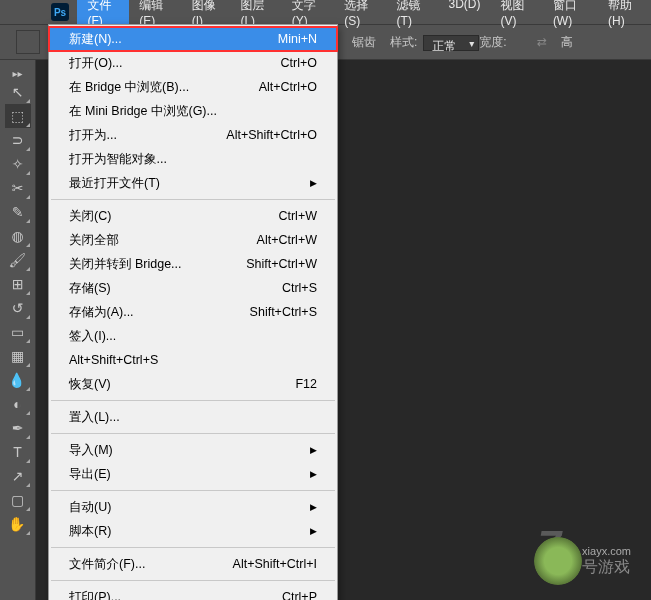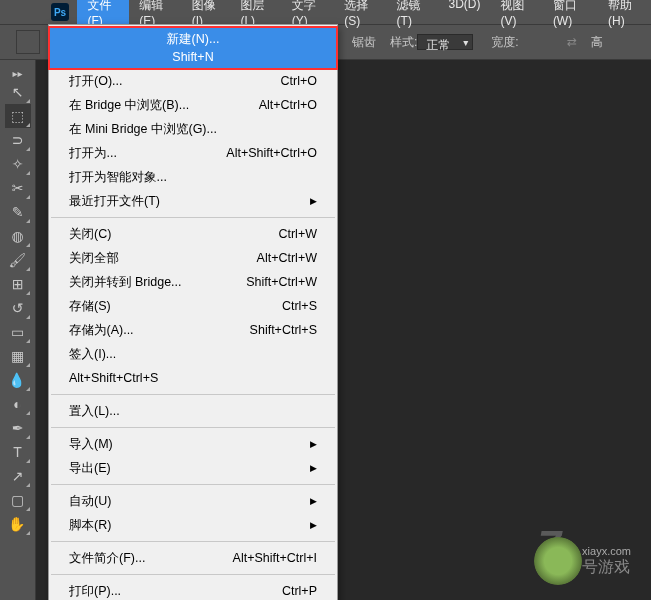--- a/index.html
+++ b/index.html
@@ -4,33 +4,33 @@
 <style>
 * { margin: 0; padding: 0; box-sizing: border-box; font-family: "Microsoft YaHei", sans-serif; }
 body { width: 651px; height: 600px; background: #535353; overflow: hidden; position: relative; }
 .menubar { height: 24px; background: #535353; display: flex; align-items: center; padding-left: 12px; font-size: 12px; color: #e8e8e8; }
 .menubar-logo { width: 22px; height: 20px; display: flex; align-items: center; justify-content: center; margin-right: 8px; margin-left: 38px; }
 .menubar-item { padding: 3px 10px; cursor: pointer; }
 .menubar-item.active { background: #3a8de8; color: #fff; }
 .toolbar { height: 36px; background: #535353; border-top: 1px solid #3a3a3a; border-bottom: 1px solid #3a3a3a; display: flex; align-items: center; padding-left: 16px; font-size: 12px; color: #c8c8c8; }
 .toolbar-icon { width: 24px; height: 24px; border: 1px solid #3a3a3a; margin-right: 12px; }
 .toolbar-spacer { flex: 0 0 300px; }
-.toolbar-group { display: flex; align-items: flex-start; gap: 0; margin-right: 18px; }
+.toolbar-group { display: flex; align-items: flex-end; gap: 6px; }
 .toolbar-select { background: #3a3a3a; border: 1px solid #2a2a2a; color: #e0e0e0; font-size: 12px; padding: 2px 22px 2px 8px; height: 16px; position: relative; }
 .toolbar-select::after { content: "▾"; position: absolute; right: 4px; top: 2px; font-size: 10px; }
 .main { display: flex; height: calc(600px - 60px); }
 .left-tools { width: 36px; background: #535353; border-right: 1px solid #3a3a3a; display: flex; flex-direction: column; align-items: center; padding-top: 6px; gap: 0; }
 .tool-btn { width: 26px; height: 24px; display: flex; align-items: center; justify-content: center; color: #c8c8c8; font-size: 14px; cursor: pointer; position: relative; }
 .tool-btn.sel { background: #3a3a3a; }
 .tool-corner { position: absolute; bottom: 1px; right: 1px; width: 0; height: 0; border-left: 4px solid transparent; border-bottom: 4px solid #aaa; }
 .canvas { flex: 1; background: #282828; position: relative; }
 .dropdown { position: absolute; left: 48px; top: 24px; width: 290px; background: #f0f0f0; border: 1px solid #999; box-shadow: 2px 3px 8px rgba(0,0,0,0.4); z-index: 100; font-size: 12.5px; color: #000; padding: 2px 0; }
 .dd-item { display: flex; justify-content: space-between; align-items: center; padding: 3px 20px 3px 20px; cursor: pointer; line-height: 18px; }
 .dd-item.hl { background: #3a8de8; color: #fff; }
-.dd-item.hl-box { outline: 2px solid #ff3030; outline-offset: -1px; flex-direction: column; }
+.dd-item.hl-box { outline: 2px solid #ff3030; outline-offset: -1px; }
 .dd-sep { height: 1px; background: #c8c8c8; margin: 4px 2px; }
 .watermark { position: absolute; bottom: 15px; right: 20px; font-size: 14px; color: #888; display: flex; align-items: center; }
 .wm-circle { width: 48px; height: 48px; border-radius: 50%; background: radial-gradient(circle, #8ab858 40%, #5a7838 70%, transparent 72%); position: relative; }
 .big7 { position: absolute; bottom: 30px; right: 90px; font-size: 42px; color: #5a5a5a; font-weight: bold; font-style: italic; }
 </style>
 </head>
 <body>
 
 <div class="menubar">
   <div class="menubar-logo">
@@ -104,21 +104,21 @@
         <div style="font-size:11px;color:#aaa">xiayx.com</div>
         <div style="font-size:16px;color:#888">号游戏</div>
       </div>
     </div>
   </div>
 </div>
 
 <div class="dropdown" id="dropdown">
     <div class="dd-item hl hl-box">
       <span>新建(N)...</span>
-      <span>Shift+N</span>
+      <span>Mini+N</span>
     </div>
     <div class="dd-item">
       <span>打开(O)...</span>
       <span>Ctrl+O</span>
     </div>
     <div class="dd-item">
       <span>在 Bridge 中浏览(B)...</span>
       <span>Alt+Ctrl+O</span>
     </div>
     <div class="dd-item">
@@ -158,20 +158,24 @@
       <span>存储为(A)...</span>
       <span>Shift+Ctrl+S</span>
     </div>
     <div class="dd-item">
       <span>签入(I)...</span>
       <span></span>
     </div>
     <div class="dd-item">
       <span>Alt+Shift+Ctrl+S</span>
     </div>
+    <div class="dd-item">
+      <span>恢复(V)</span>
+      <span>F12</span>
+    </div>
     <div class="dd-sep"></div>
     <div class="dd-item">
       <span>置入(L)...</span>
       <span></span>
     </div>
     <div class="dd-sep"></div>
     <div class="dd-item">
       <span>导入(M)</span>
       <span style="font-size: 9px;">▶</span>
     </div>

